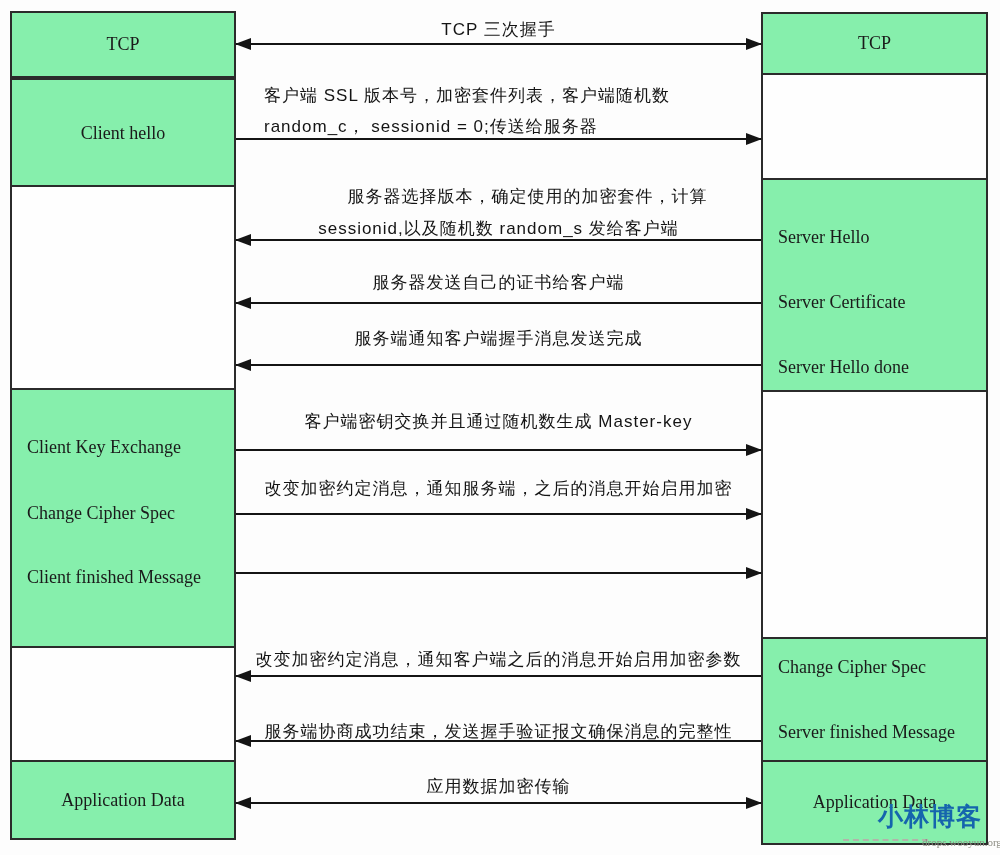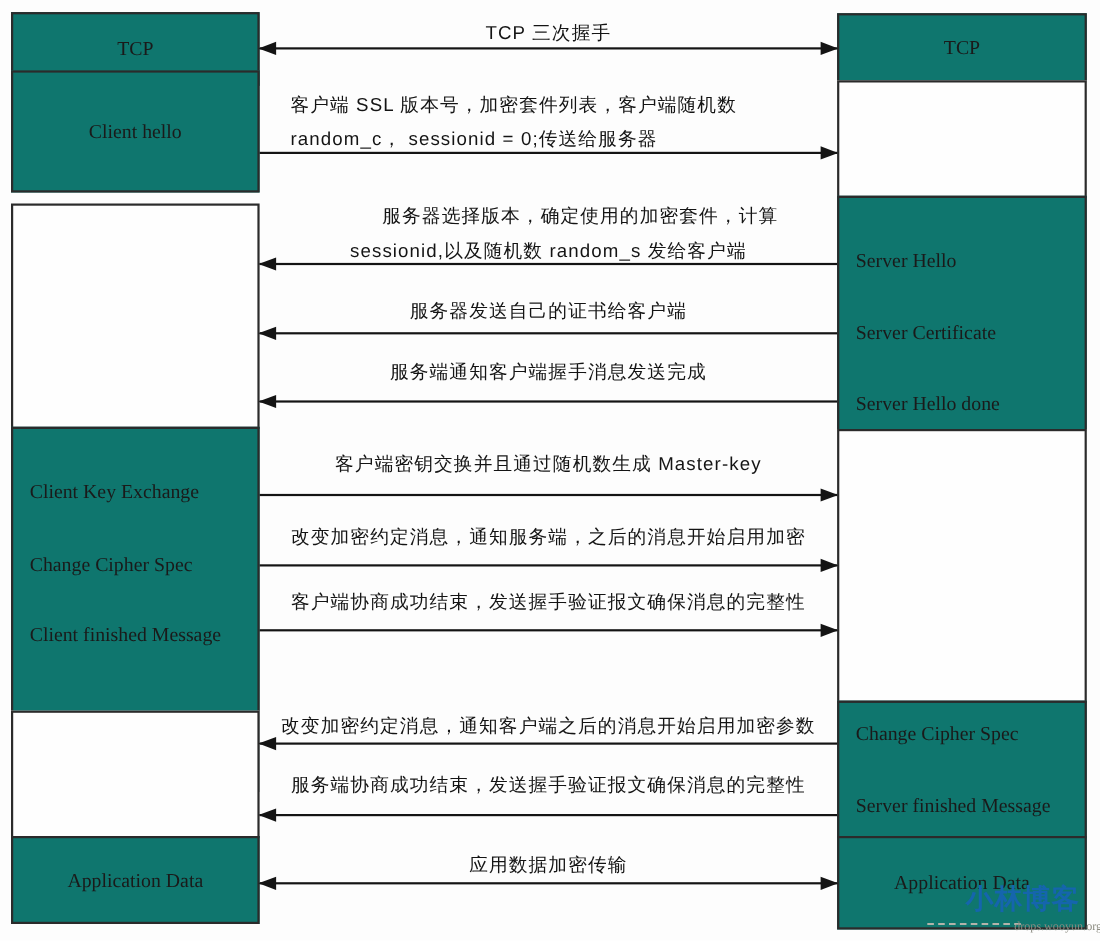--- a/index.html
+++ b/index.html
@@ -9,21 +9,21 @@
     height: 855px;
     background: #fdfdfd;
     overflow: hidden;
     font-family: "Liberation Sans", sans-serif;
   }
   .box {
     position: absolute;
     border: 2px solid #2b2b2b;
     box-sizing: border-box;
   }
-  .box.gray  { background: #0f766e; }
+  .box.gray  { background: #86efac; }
   .box.white { background: #fefefe; }
   .center-label {
     position: absolute;
     left: 0; right: 0; top: 0; bottom: 0;
     display: flex;
     align-items: center;
     justify-content: center;
     font-family: "Liberation Serif", serif;
     font-size: 18px;
     color: #1a1a1a;
@@ -110,21 +110,21 @@
   }
 </style>
 </head>
 <body>
 
 <div class="diagram">
 
   <div class="box gray" style="left:10px; top:11px; width:226px; height:67px;">
     <span class="center-label">TCP</span>
   </div>
-  <div class="box gray" style="left:10px; top:64px; width:226px; height:111px;">
+  <div class="box gray" style="left:10px; top:78px; width:226px; height:111px;">
     <span class="center-label">Client hello</span>
   </div>
   <div class="box white" style="left:10px; top:185px; width:226px; height:205px;"></div>
   <div class="box gray" style="left:10px; top:388px; width:226px; height:332px;">
     <span class="side-label" style="top:46px;">Client Key Exchange</span>
     <span class="side-label" style="top:112px;">Change Cipher Spec</span>
     <span class="side-label" style="top:176px;">Client finished Message</span>
   </div>
   <div class="box white" style="left:10px; top:646px; width:226px; height:116px;"></div>
   <div class="box gray" style="left:10px; top:760px; width:226px; height:80px;">
@@ -165,27 +165,26 @@
 
   <div class="msg-label" style="top:328px;">服务端通知客户端握手消息发送完成</div>
   <div class="msg-line head-left" style="top:364px;"></div>
 
   <div class="msg-label" style="top:411px;">客户端密钥交换并且通过随机数生成 Master-key</div>
   <div class="msg-line head-right" style="top:449px;"></div>
 
   <div class="msg-label" style="top:478px;">改变加密约定消息，通知服务端，之后的消息开始启用加密</div>
   <div class="msg-line head-right" style="top:513px;"></div>
 
-  <div class="msg-label" style="top:537px;">客户端协商成功结束，发送握手验证报文确保消息的完整性</div>
   <div class="msg-line head-right" style="top:572px;"></div>
 
   <div class="msg-label" style="top:649px;">改变加密约定消息，通知客户端之后的消息开始启用加密参数</div>
   <div class="msg-line head-left" style="top:675px;"></div>
 
-  <div class="msg-label" style="top:703px;">服务端协商成功结束，发送握手验证报文确保消息的完整性</div>
+  <div class="msg-label" style="top:721px;">服务端协商成功结束，发送握手验证报文确保消息的完整性</div>
   <div class="msg-line head-left" style="top:740px;"></div>
 
   <div class="msg-label" style="top:776px;">应用数据加密传输</div>
   <div class="msg-line head-left head-right" style="top:802px;"></div>
 
   <div class="watermark" style="color: rgb(21, 101, 173);">小林博客</div>
   <div class="wm-dash"></div>
   <div class="wm-source">drops.wooyun.org</div>
 
 </div>

